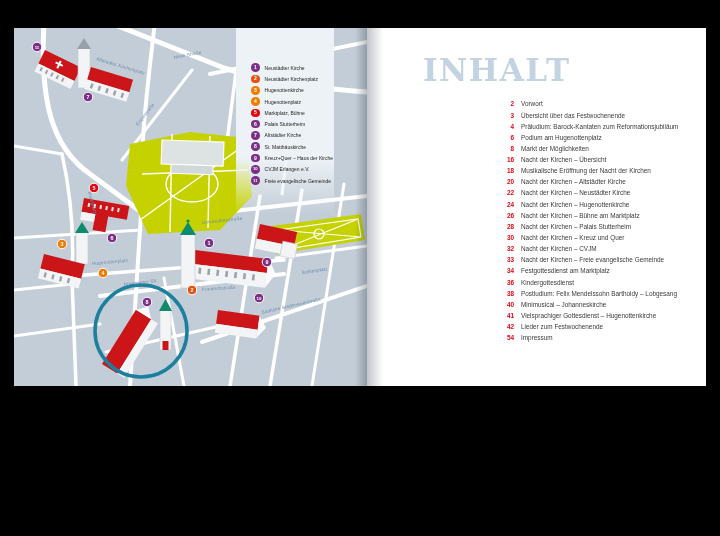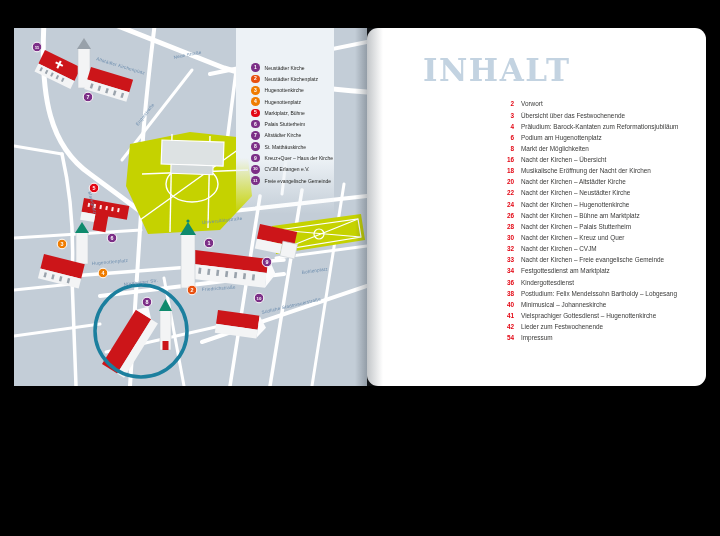--- a/index.html
+++ b/index.html
@@ -14,21 +14,21 @@
         padding:34px 0 0 15px;
         background:linear-gradient(180deg,#edf2f6 0%,#edf2f6 70%,rgba(237,242,246,0) 100%);}
   .legend-row{display:flex;align-items:center;height:11.3px;}
   .legend-dot{flex:0 0 auto;width:8.6px;height:8.6px;border-radius:50%;color:#fff;
         font-size:5px;font-weight:bold;display:flex;align-items:center;justify-content:center;
         line-height:1;}
   .legend-dot.two{font-size:4.2px;}
   .legend-label{margin-left:5px;font-size:5px;color:#1d1d1b;white-space:nowrap;}
   .street-labels text{font:4.6px "Liberation Sans",sans-serif;letter-spacing:.2px;}
   
-  .page-right{position:absolute;left:367px;top:28px;width:339px;height:358px;background:#ffffff;border-radius:11px;}
+  .page-right{position:absolute;left:367px;top:28px;width:339px;height:358px;background:#ffffff;}
   .page-right::before{content:'';position:absolute;left:0;top:0;bottom:0;width:16px;pointer-events:none;
         background:linear-gradient(90deg,rgba(55,65,75,.30),rgba(55,65,75,0));}
   .toc-title{position:absolute;left:56px;top:24px;margin:0;
         font-family:"DejaVu Serif","Liberation Serif",serif;font-weight:bold;
         font-size:31px;letter-spacing:1.5px;}
   .toc-list{position:absolute;left:0;top:71px;right:6px;}
   .toc-row{display:flex;align-items:center;height:11.15px;font-size:6.4px;line-height:1;}
   .toc-num{flex:0 0 147px;text-align:right;font-weight:bold;}
   .toc-label{margin-left:7px;color:#3a3a39;white-space:nowrap;}
 </style>

